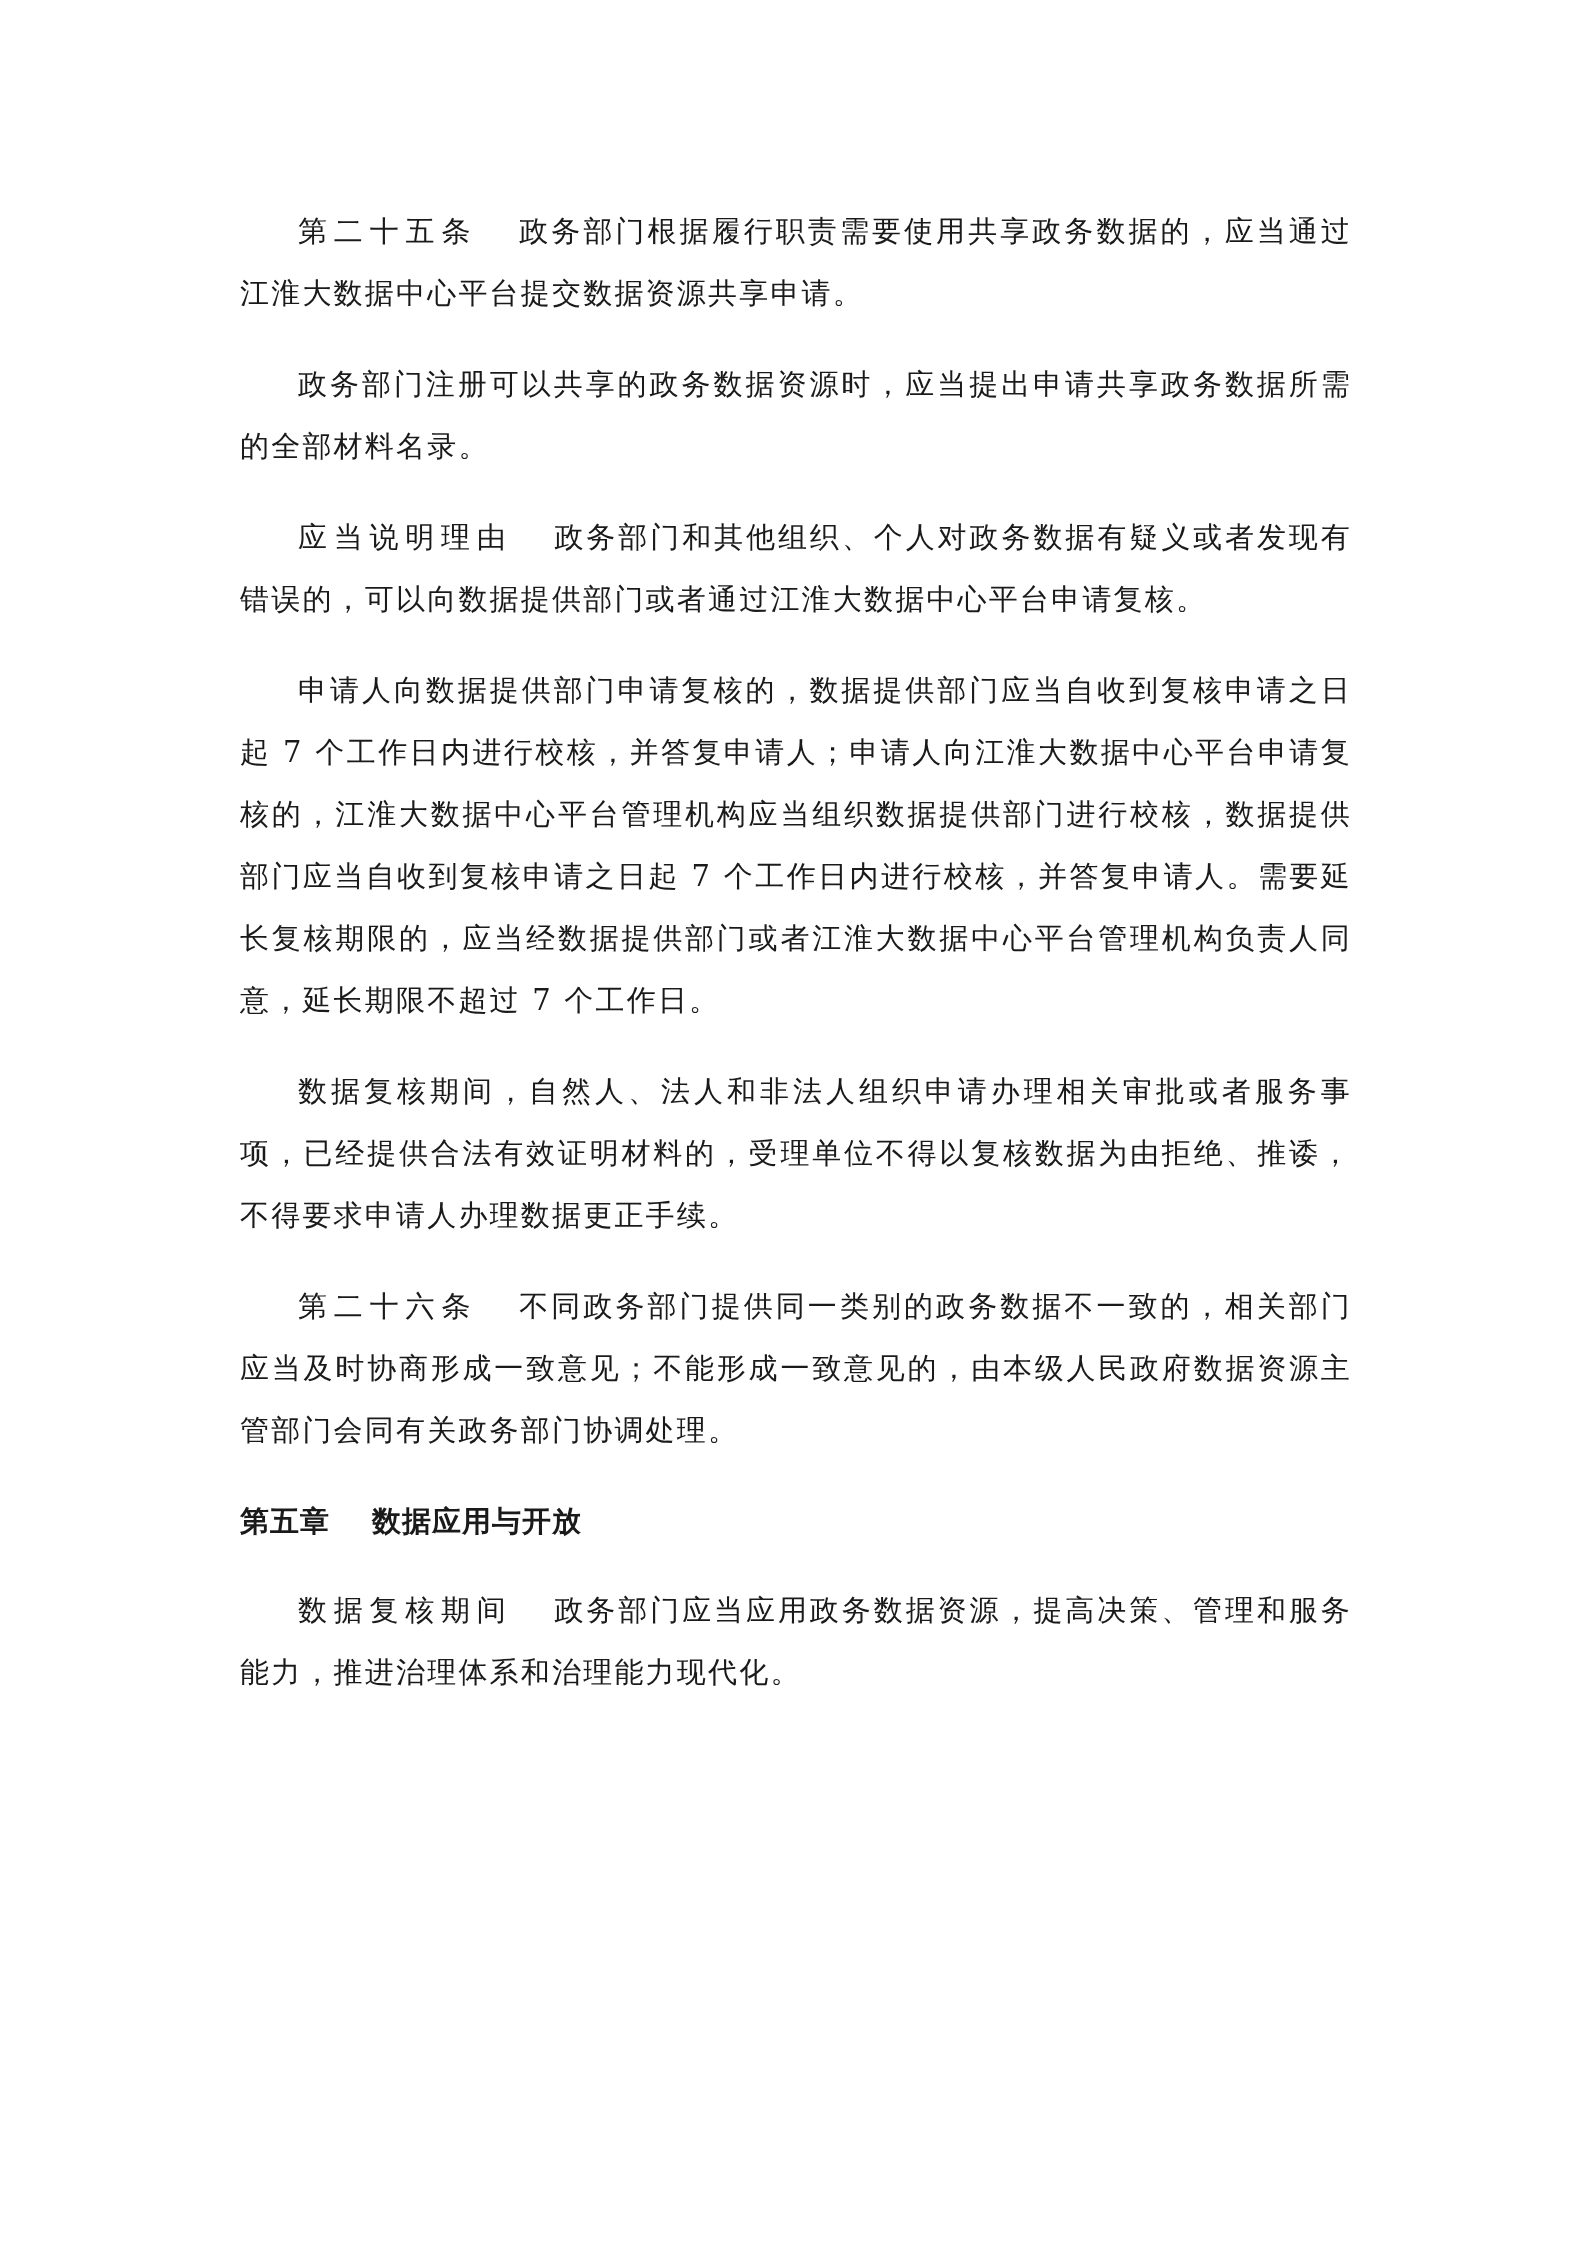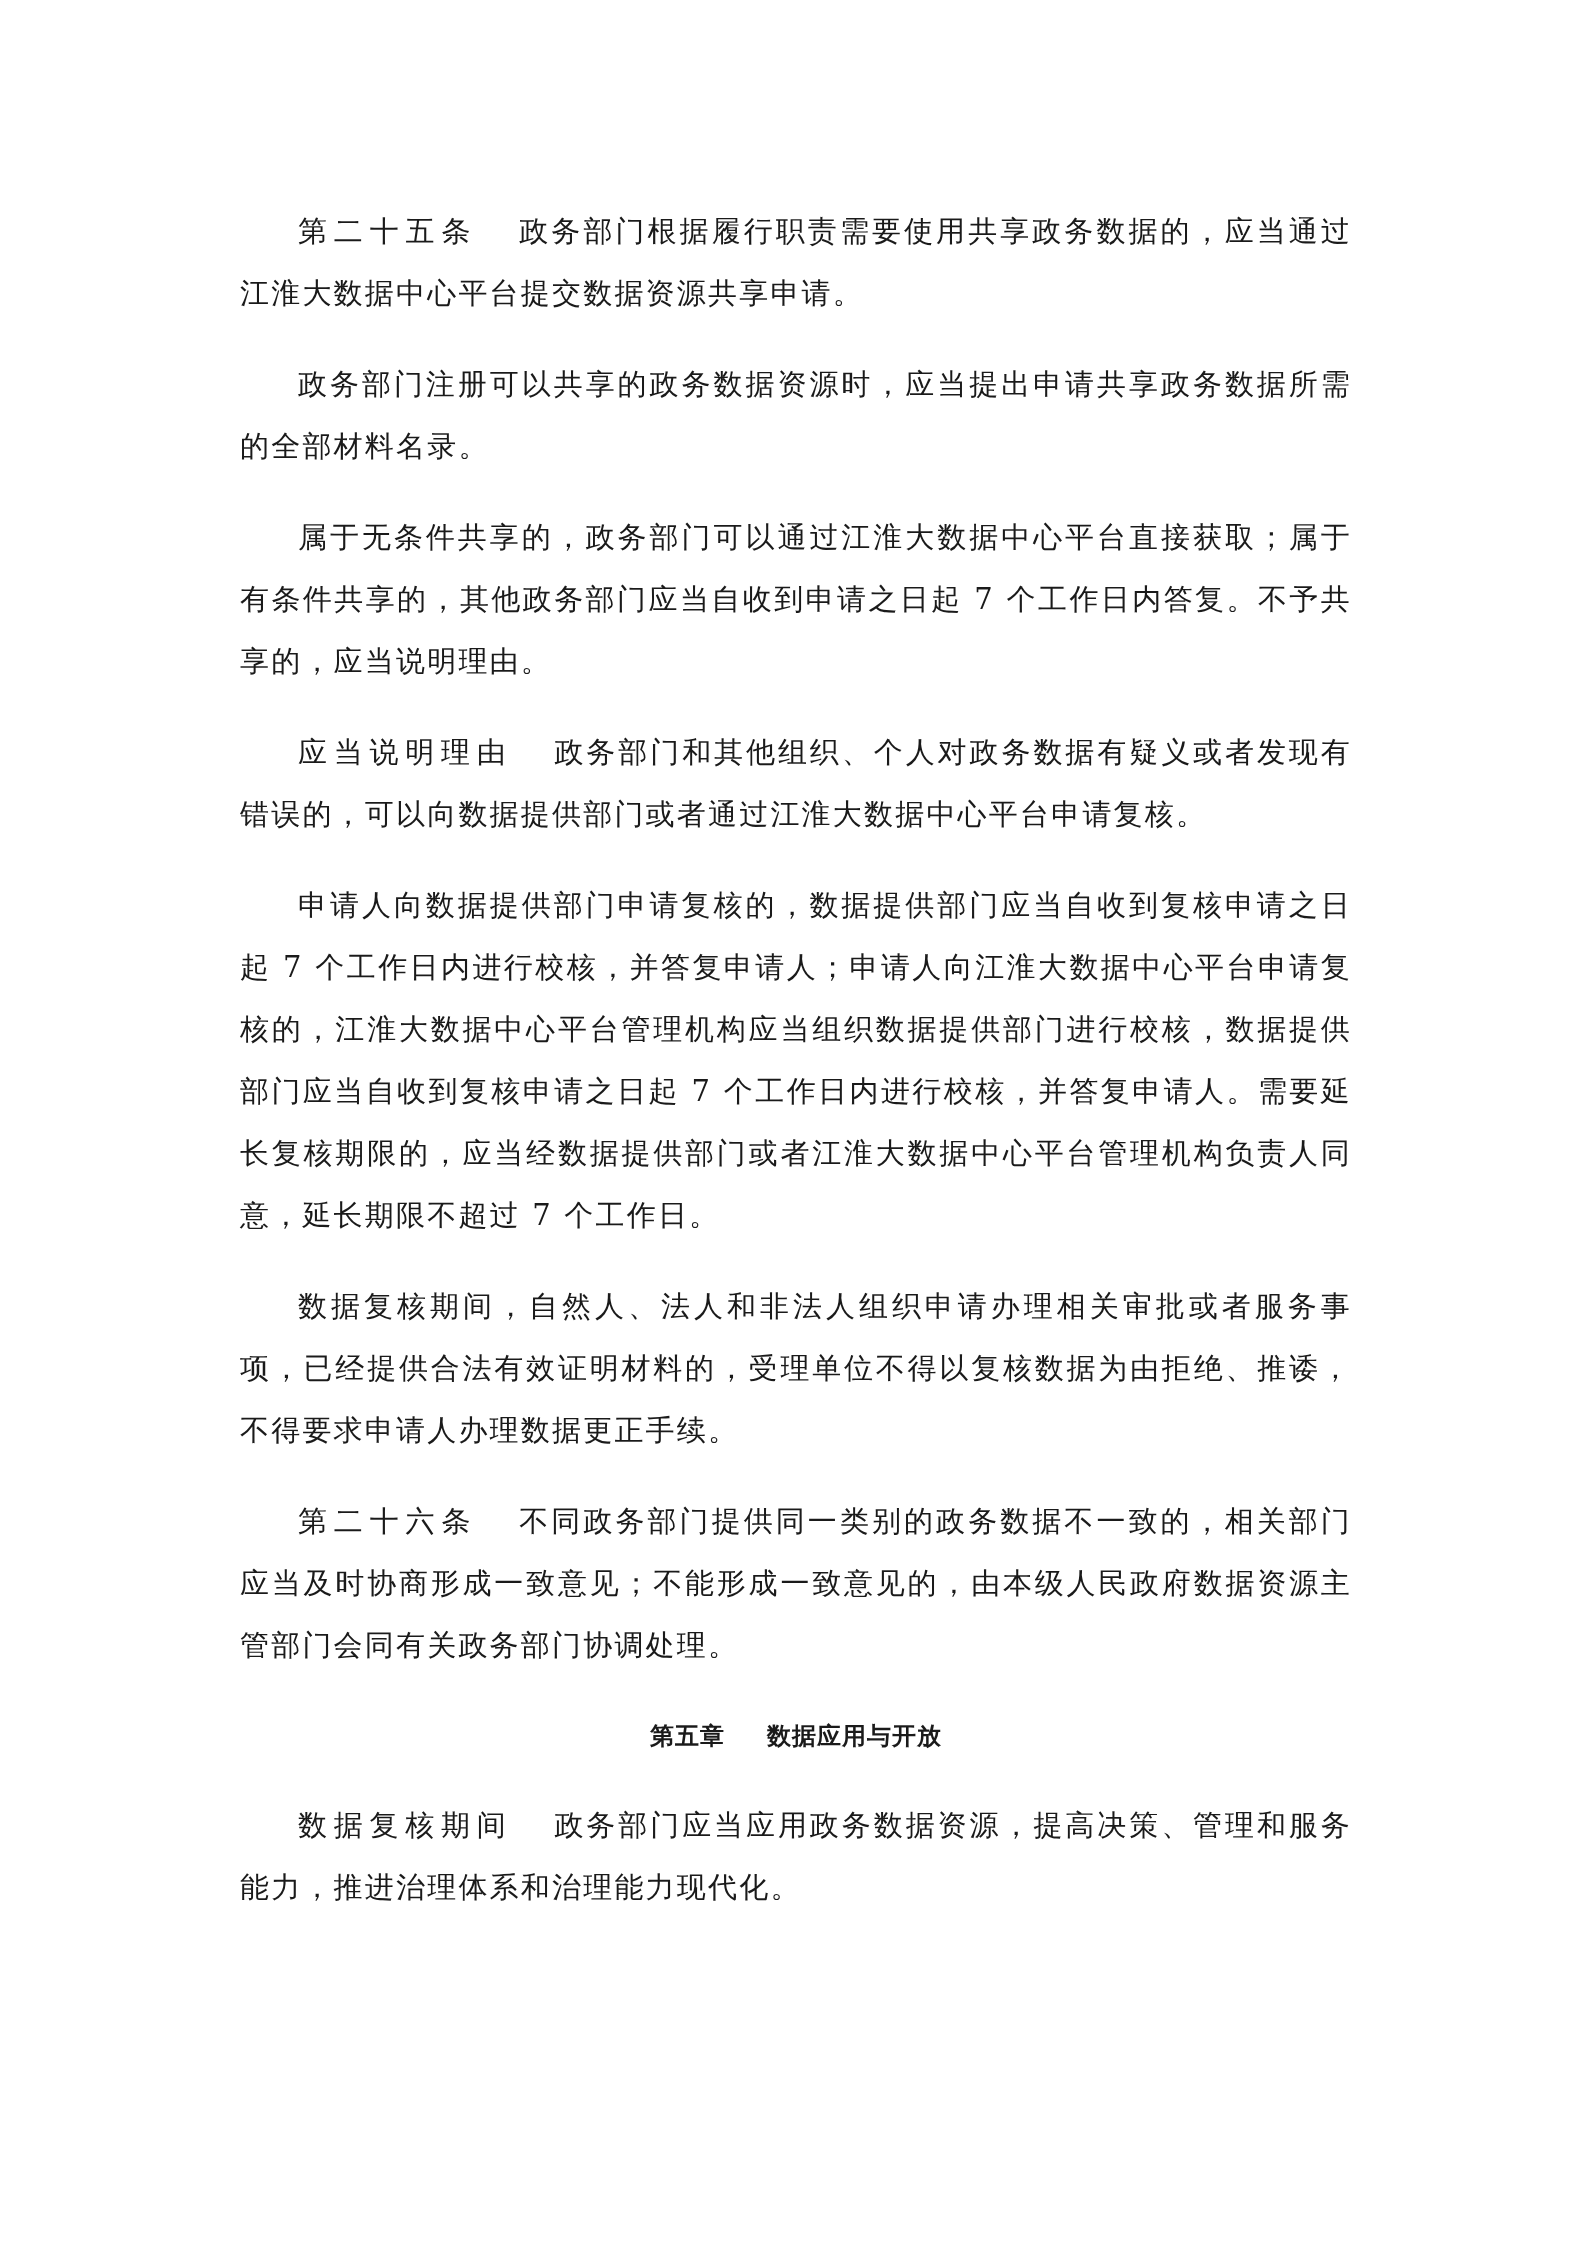--- a/index.html
+++ b/index.html
@@ -30,46 +30,42 @@
       margin: 0 0 29px 0;
       letter-spacing: 2.2px;
     }
     .article-label {
       letter-spacing: 6px;
       margin-right: 42px;
     }
     .chapter {
       font-family: Liberation Sans, sans-serif;
       font-weight: bold;
-      font-size: 24px;
+      font-size: 29px;
       line-height: 62px;
-      text-align: center;
       margin: 0 0 27px 0;
       letter-spacing: 1px;
     }
     .chapter .chapter-no {
       margin-right: 42px;
     }
   </style>
 </head>
 <body>
 
 <div class="page">
 
   <p class="para">
     <span class="article-label">第二十五条</span><span>政务部门根据履行职责需要使用共享政务数据的，应当通过江淮大数据中心平台提交数据资源共享申请。</span>
   </p>
 
   <p class="para">
     <span>政务部门注册可以共享的政务数据资源时，应当提出申请共享政务数据所需的全部材料名录。</span>
   </p>
 
-  <p class="para">
-    <span>属于无条件共享的，政务部门可以通过江淮大数据中心平台直接获取；属于有条件共享的，其他政务部门应当自收到申请之日起 7 个工作日内答复。不予共享的，应当说明理由。</span>
-  </p>
 
   <p class="para">
     <span class="article-label">应当说明理由</span><span>政务部门和其他组织、个人对政务数据有疑义或者发现有错误的，可以向数据提供部门或者通过江淮大数据中心平台申请复核。</span>
   </p>
 
   <p class="para">
     <span>申请人向数据提供部门申请复核的，数据提供部门应当自收到复核申请之日起 7 个工作日内进行校核，并答复申请人；申请人向江淮大数据中心平台申请复核的，江淮大数据中心平台管理机构应当组织数据提供部门进行校核，数据提供部门应当自收到复核申请之日起 7 个工作日内进行校核，并答复申请人。需要延长复核期限的，应当经数据提供部门或者江淮大数据中心平台管理机构负责人同意，延长期限不超过 7 个工作日。</span>
   </p>
 
   <p class="para">

